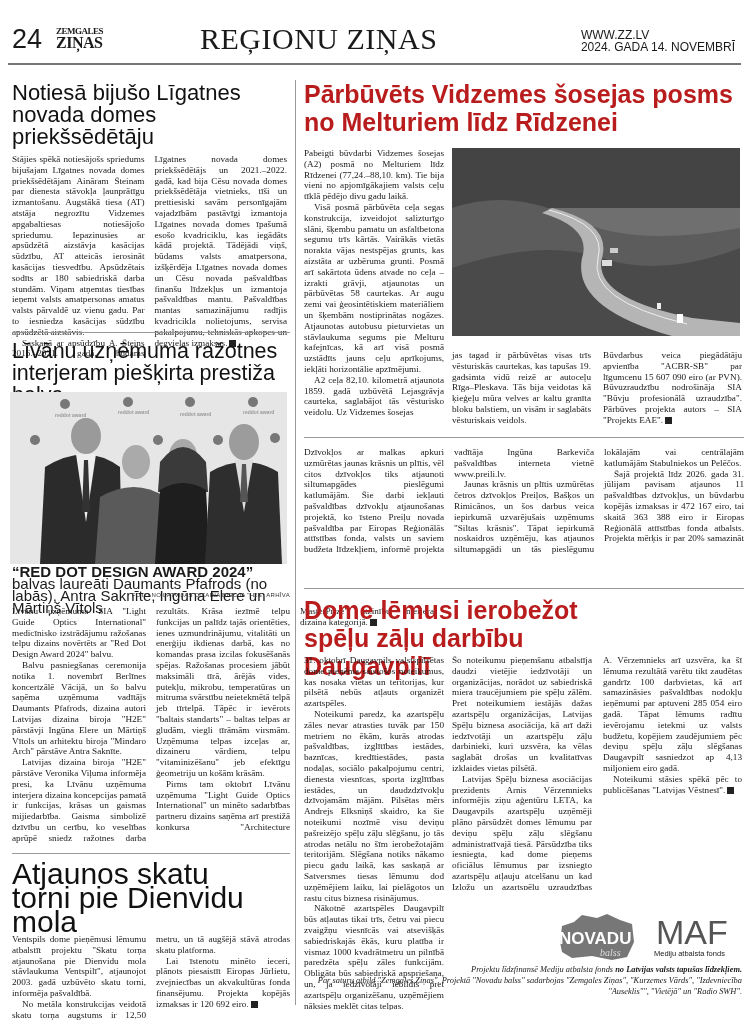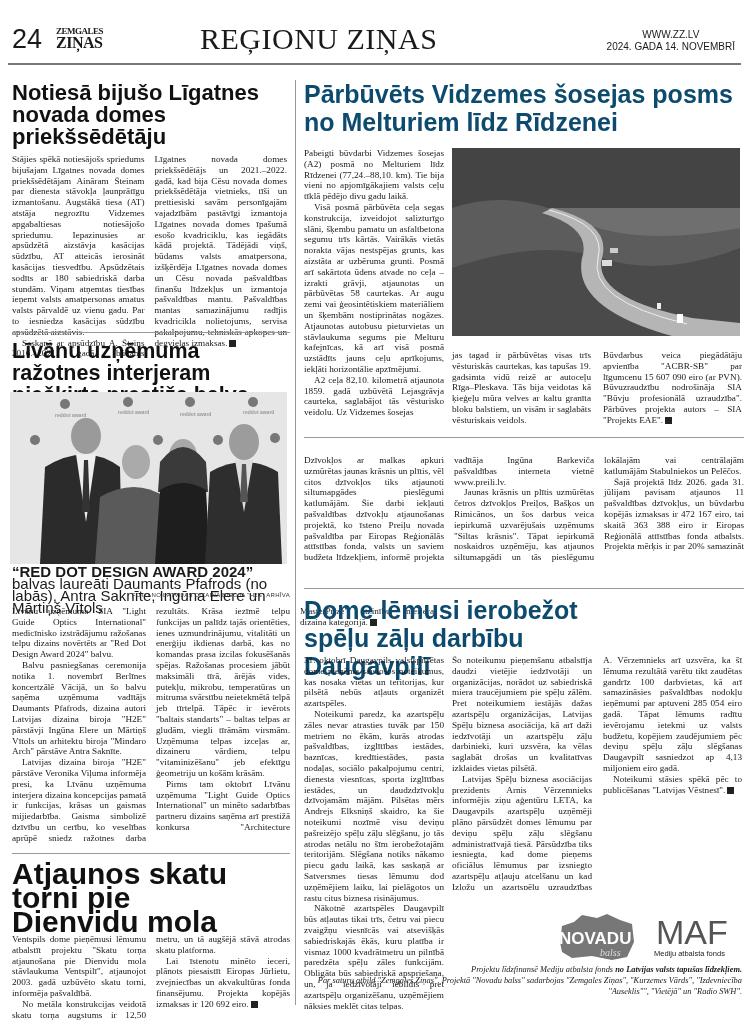--- a/index.html
+++ b/index.html
@@ -3,26 +3,26 @@
 <meta charset="utf-8">
 <style>
 *{box-sizing:border-box;margin:0;padding:0}
 html,body{width:749px;height:1024px;background:#fff;overflow:hidden}
 body{position:relative;font-family:"Liberation Serif",serif;color:#1a1a1a}
 .abs{position:absolute}
 .hdr-num{left:12px;top:24px;font-size:27px;font-family:Liberation Sans, sans-serif}
 .hdr-logo{left:56px;top:27px;font-size:9px;font-weight:bold;line-height:9px;font-family:"Liberation Serif",serif;letter-spacing:-0.5px}
 .hdr-logo .big{font-size:16px;line-height:14px;display:block}
 .hdr-title{left:200px;top:22px;width:370px;text-align:left;font-size:30px;letter-spacing:0.5px}
-.hdr-right{right:14px;top:29px;text-align:center;font-family:"Liberation Sans",sans-serif;font-size:10px;line-height:12px}
+.hdr-right{right:14px;top:29px;text-align:left;font-family:"Liberation Sans",sans-serif;font-size:12px;line-height:12px}
 .hdr-rule{left:8px;top:63px;width:733px;height:1.5px;background:#777}
 .vrule{left:295px;top:80px;width:1px;height:925px;background:#999}
 .hrule{height:1px;background:#999}
-.h-light{font-family:"Liberation Sans",sans-serif;font-weight:bold;font-size:22px;line-height:22px;color:#111}
-.h-bold{font-family:"Liberation Sans",sans-serif;font-weight:bold;font-size:25px;line-height:28px;color:#0c4a6e}
+.h-light{font-family:"Liberation Sans",sans-serif;font-weight:normal;font-size:22px;line-height:22px;color:#111}
+.h-bold{font-family:"Liberation Sans",sans-serif;font-weight:bold;font-size:25px;line-height:28px;color:#b91c1c}
 .txt{font-size:9.2px;line-height:10.8px;text-align:justify;hyphens:auto}
 .txt p{text-indent:10px}
 .txt p:first-child{text-indent:0}
 .cols2{column-count:2;column-gap:10px}
 .cols3{column-count:3;column-gap:10px}
 .end{display:inline-block;width:7px;height:7px;background:#222;margin-left:2px;vertical-align:-1px}
 .photo1{left:10px;top:392px;width:277px;height:172px;background:linear-gradient(180deg,#ddd 0%,#c9c9c9 100%);overflow:hidden}
 .caption{font-family:"Liberation Sans",sans-serif;font-size:15px;line-height:12px}
 .caption b{font-weight:bold}
 .credit{font-family:"Liberation Sans",sans-serif;font-size:6px;letter-spacing:0.3px;text-align:right;color:#333}
@@ -139,21 +139,21 @@
 </div>
 <div class="abs txt" style="left:452px;top:350px;width:139px">
   <p style="text-indent:0">jas tagad ir pārbūvētas visas trīs vēsturiskās caurtekas, kas tapušas 19. gadsimta vidū reizē ar autoceļu Rīga–Pleskava. Tās bija veidotas kā ķieģeļu mūra velves ar kaltu granīta bloku balstiem, un visām ir saglabāts vēsturiskais veidols.</p>
 </div>
 <div class="abs txt" style="left:603px;top:350px;width:139px">
   <p><span>Būvdarbus veica piegādātāju apvienība "ACBR-SB" par līgumcenu 15 607 090 eiro (ar PVN). Būvuzraudzību nodrošināja SIA "Būvju profesionālā uzraudzība". Pārbūves projekta autors – SIA "Projekts EAE".</span><span class="end"></span></p>
 </div>
 <div class="abs hrule" style="left:304px;top:437px;width:440px"></div>
 
 <div class="abs" style="left:304px;top:443px;width:440px">
-  <div class="txt cols3" style="margin-top:12px;height:112px">
+  <div class="txt cols3" style="margin-top:4px;height:112px">
     <p>Dzīvokļos ar malkas apkuri uzmūrētas jaunas krāsnis un plītis, vēl citos dzīvokļos tiks atjaunoti siltumapgādes pieslēgumi katlumājām. Šie darbi iekļauti pašvaldības dzīvokļu atjaunošanas projektā, ko īsteno Preiļu novada pašvaldība par Eiropas Reģionālās attīstības fonda, valsts un saviem budžeta līdzekļiem, informē projekta vadītāja Ingūna Barkeviča pašvaldības interneta vietnē www.preili.lv.</p>
     <p>Jaunas krāsnis un plītis uzmūrētas četros dzīvokļos Preiļos, Bašķos un Rimicānos, un šos darbus veica iepirkumā uzvarējušais uzņēmums "Siltas krāsnis". Tāpat iepirkumā noskaidros uzņēmēju, kas atjaunos siltumapgādi un tās pieslēgumu lokālajām vai centrālajām katlumājām Stabulniekos un Pelēčos.</p>
     <p><span>Šajā projektā līdz 2026. gada 31. jūlijam pavisam atjaunos 11 pašvaldības dzīvokļus, un būvdarbu kopējās izmaksas ir 472 167 eiro, tai skaitā 363 388 eiro ir Eiropas Reģionālā attīstības fonda atbalsts. Projekta mērķis ir par 20% samazināt rindu pašvaldības dzīvojamās platības reģistrā.</span></p>
   </div>
 </div>
 <div class="abs hrule" style="left:304px;top:588px;width:440px"></div>
 
 <div class="abs" style="left:304px;top:596px;width:440px">
   <h1 class="h-bold" style="width:330px">Dome lēmusi ierobežot spēļu zāļu darbību Daugavpilī</h1>
 </div>

